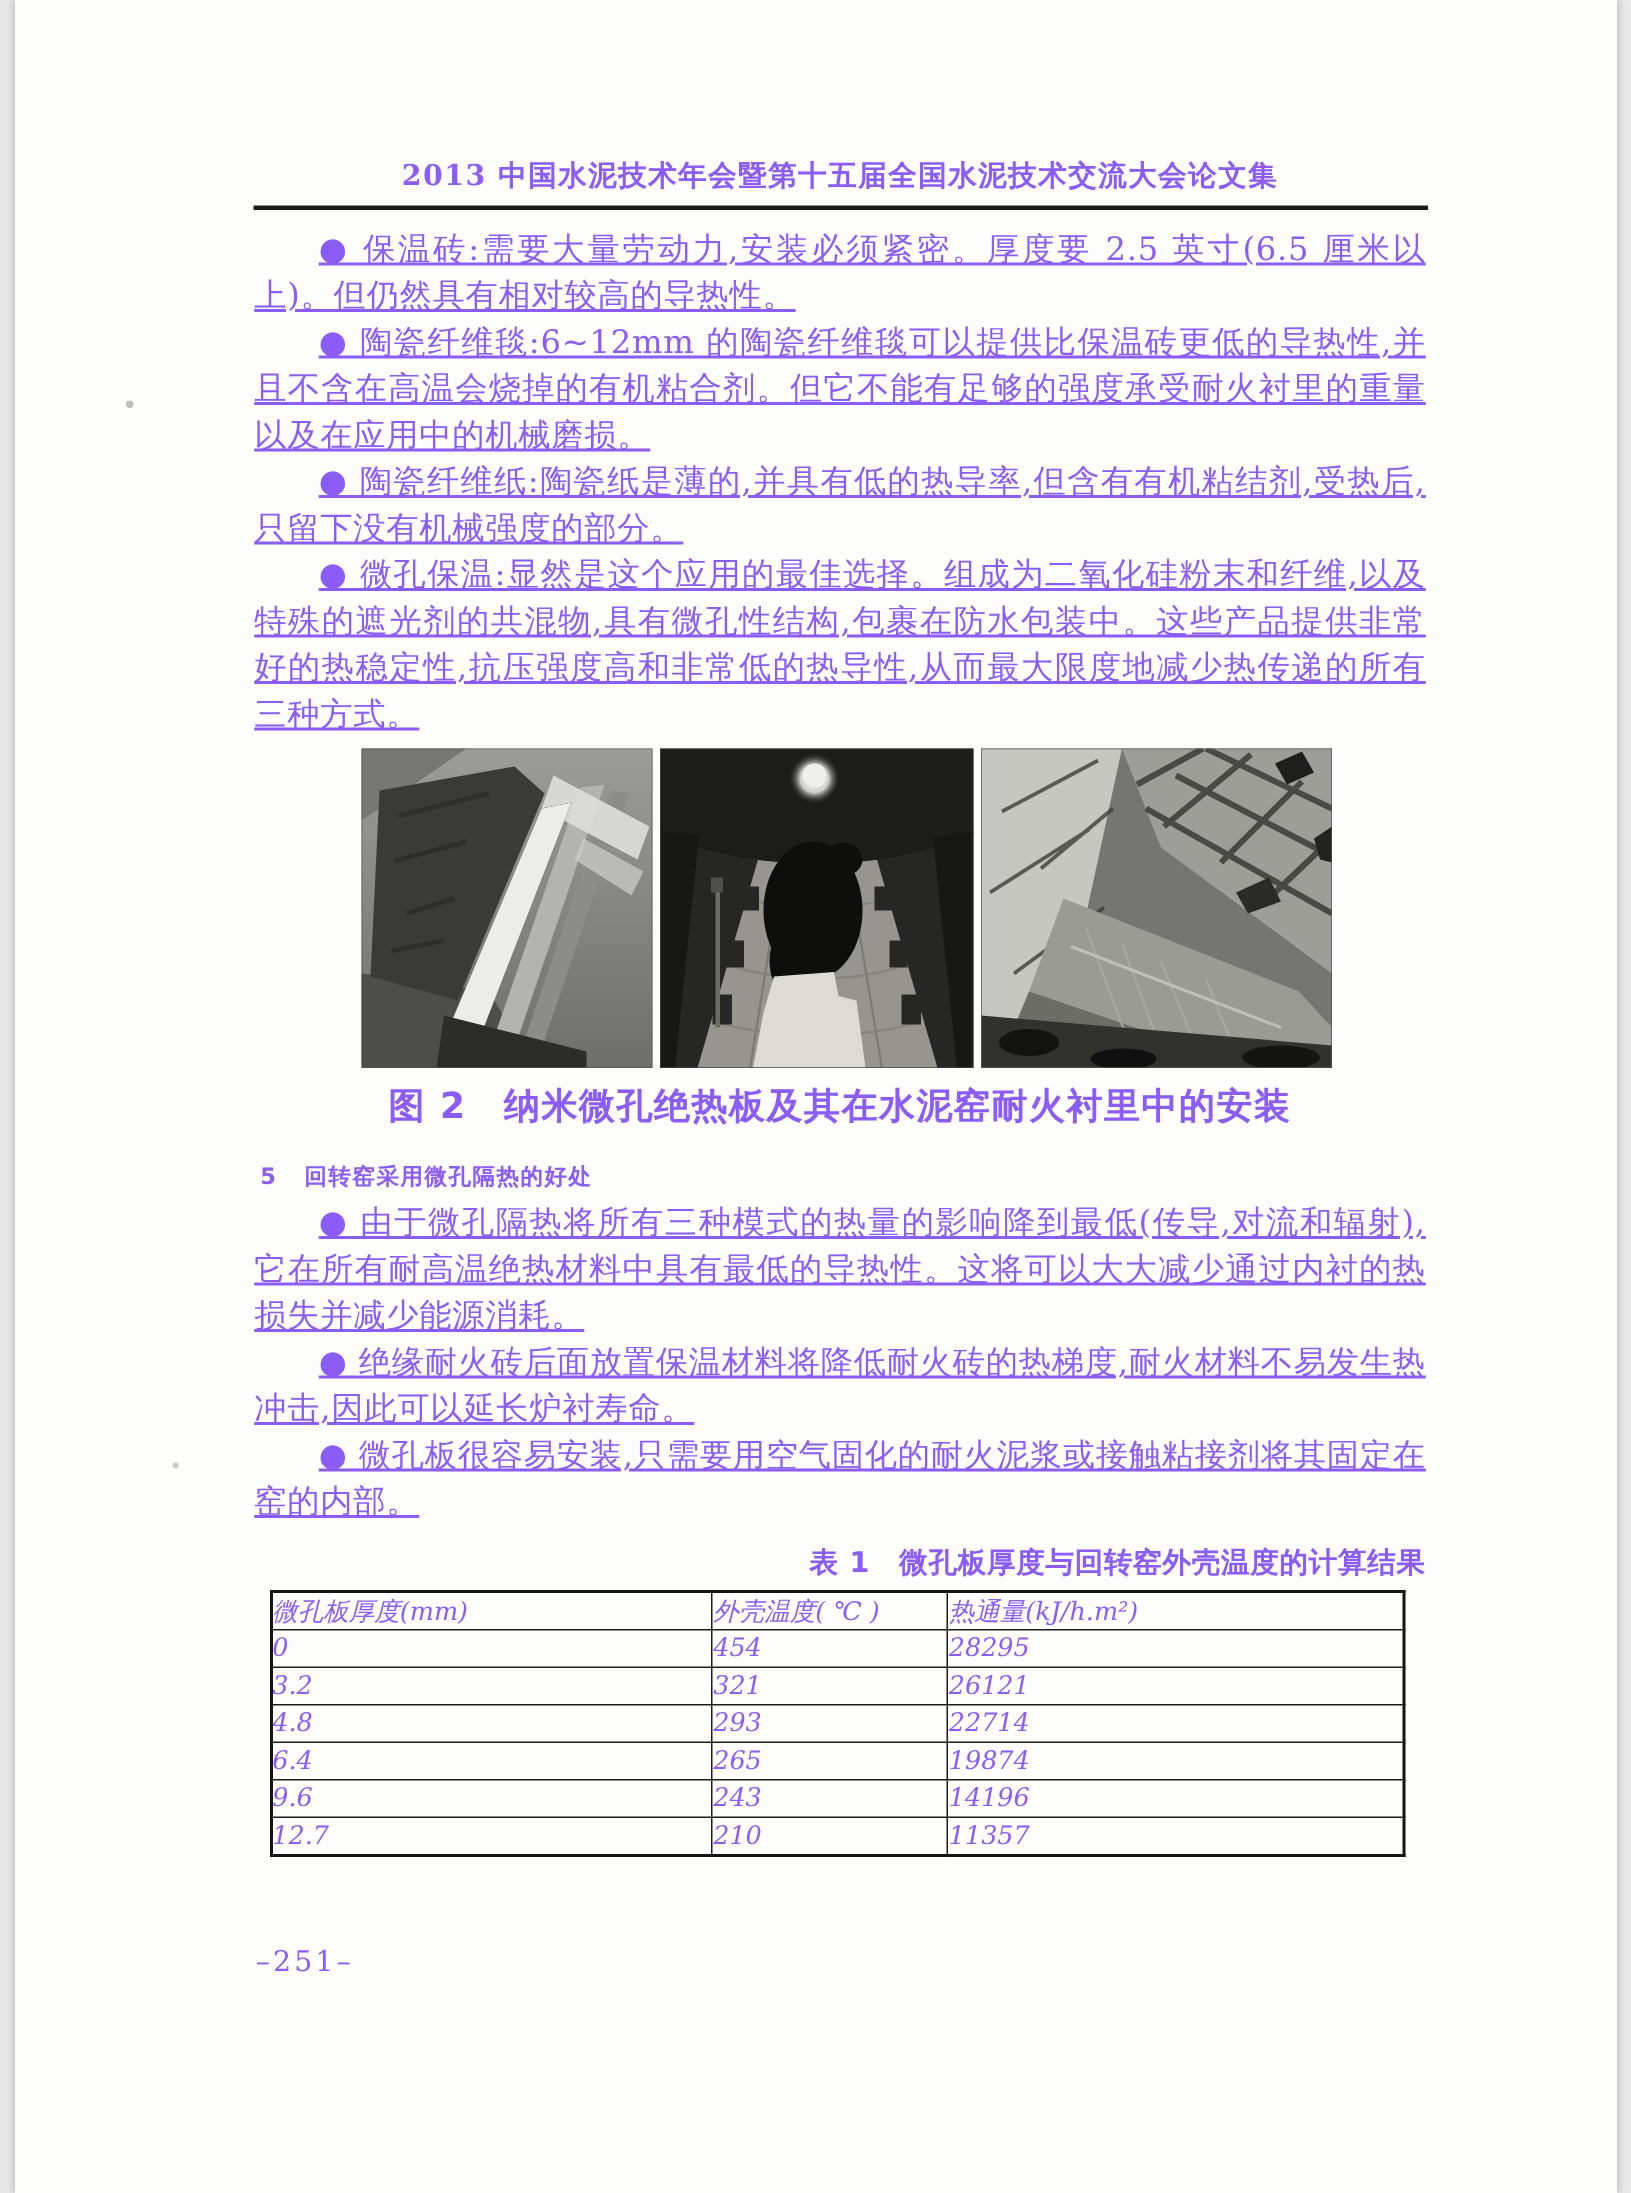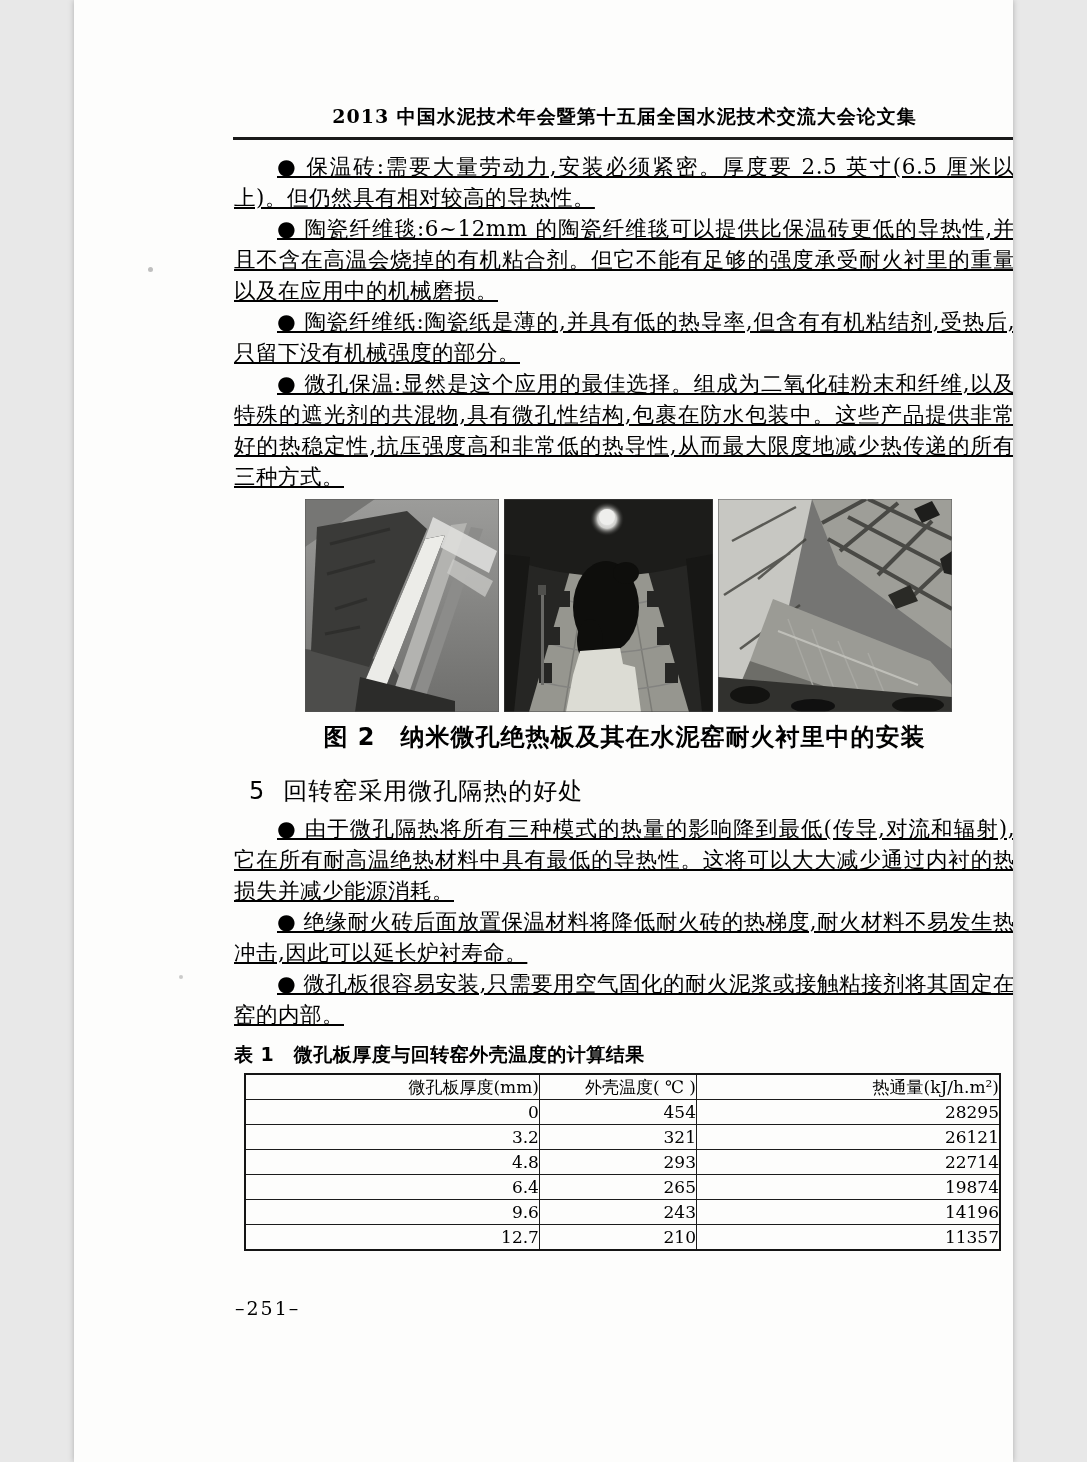--- a/index.html
+++ b/index.html
@@ -1,54 +1,54 @@
 <!DOCTYPE html>
 <html><head>
 <meta charset="utf-8">
 <style>
   html,body{margin:0;padding:0;background:#e8e8e8;}
   .page{
-    position:relative;width:939px;height:1462px;background:#fdfdfc;
-    font-family:"DejaVu Serif","Liberation Serif",serif;color:#000000;
+    position:relative;width:1068px;height:1462px;background:#fdfdfc;
+    font-family:"DejaVu Serif","Liberation Serif",serif;color:#8b5cf6;
     overflow:hidden;margin:0 auto;
     box-shadow:0 0 6px rgba(0,0,0,.25);
   }
   .doc-header{
     position:absolute;top:104px;left:160px;width:781px;text-align:center;
     font-size:19px;font-weight:bold;letter-spacing:1px;white-space:nowrap;
   }
   .header-rule{position:absolute;top:137px;left:159px;width:783px;height:3px;background:#1a1a1a;}
   .content{position:absolute;top:151px;left:160px;width:781px;}
   p.body{
     margin:0;font-size:21.5px;line-height:31px;text-align:justify;
     text-indent:2em;letter-spacing:.5px;text-decoration:underline;
   }
   .photo-row{display:flex;gap:5px;margin:7px 0 0 71px;height:213px;}
   .photo-row svg{display:block;height:213px;}
   .figure-caption{
     margin-top:9px;text-align:center;font-weight:bold;font-size:24px;letter-spacing:1px;
     font-family:"DejaVu Sans","Liberation Sans",sans-serif;
   }
   .section-heading{
-    margin:22px 0 6px 15px;font-size:24px;font-weight:normal;letter-spacing:1px;
+    margin:22px 0 6px 4px;font-size:15px;font-weight:bold;letter-spacing:1px;
     font-family:"DejaVu Sans","Liberation Sans",sans-serif;
   }
   .section-heading .num{margin-right:18px;}
   .table-caption{
-    margin:12px 0 5px 0;text-align:left;font-weight:bold;font-size:19px;letter-spacing:.5px;
+    margin:12px 0 5px 0;text-align:right;font-weight:bold;font-size:19px;letter-spacing:.5px;
     font-family:"DejaVu Sans","Liberation Sans",sans-serif;
   }
   table.results{
     margin-left:10px;width:757px;border-collapse:collapse;
     font-size:17px;table-layout:fixed;
     border:2.5px solid #151515;
   }
   table.results th,table.results td{
-    border:1.6px solid #1c1c1c;height:24px;padding:0;text-align:right;
-    font-weight:normal;overflow:hidden;white-space:nowrap;
+    border:1.6px solid #1c1c1c;height:24px;padding:0;text-align:left;
+    font-weight:normal;overflow:hidden;white-space:nowrap;font-style:italic;
   }
   .page-number{position:absolute;left:161px;top:1297px;font-size:19px;letter-spacing:2px;}
   .speck{position:absolute;border-radius:50%;background:#8d8d8d;}
   .speck.s1{left:74px;top:267px;width:5px;height:5px;opacity:.55;}
   .speck.s2{left:105px;top:975px;width:4px;height:4px;opacity:.45;}
 </style>
 </head>
 <body>
 
 <div class="page">

